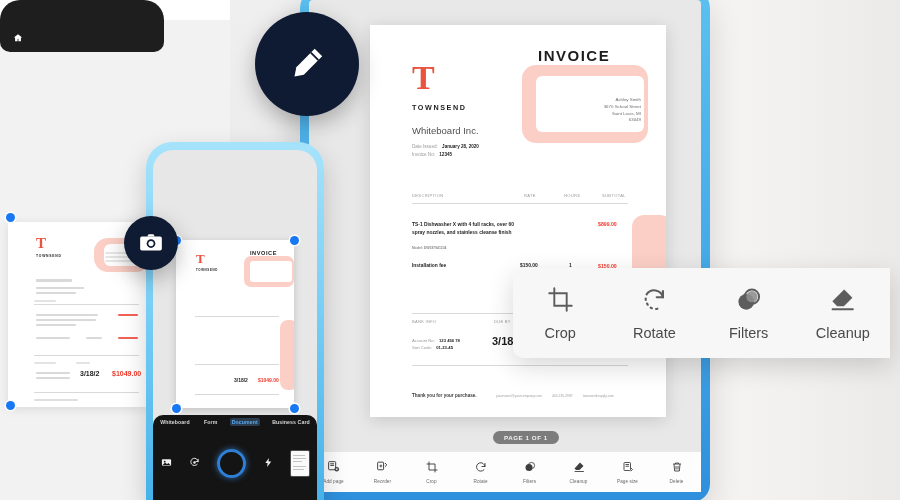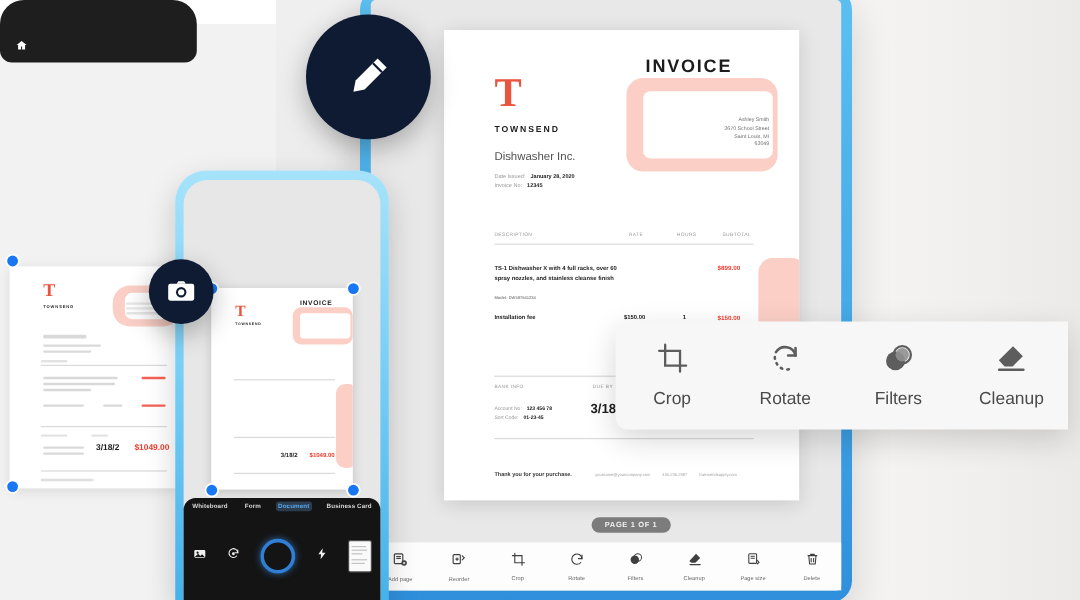--- a/index.html
+++ b/index.html
@@ -170,21 +170,21 @@
     <div class="inv-title" style="position:absolute;left:168px;top:22px;font-size:15px;">INVOICE</div>
     <div class="pinkframe" style="left:152px;top:40px;width:126px;height:78px;"></div>
     <div class="pinkhole" style="left:166px;top:51px;width:108px;height:56px;"></div>
     <div style="position:absolute;left:166px;top:72px;width:105px;text-align:right;line-height:1.55;">
       <div style="font-size:4.4px;color:#6f6f6f;">Ashley Smith</div>
       <div style="font-size:4.4px;color:#6f6f6f;">3670 School Street</div>
       <div style="font-size:4.4px;color:#6f6f6f;">Saint Louis, MI</div>
       <div style="font-size:4.4px;color:#6f6f6f;">63049</div>
     </div>
 
-    <div style="position:absolute;left:42px;top:100px;font-size:9.5px;color:#4f4f4f;">Dishwasher Inc.</div>
+    <div style="position:absolute;left:42px;top:100px;font-size:9.5px;color:#4f4f4f;">Whiteboard Inc.</div>
     <div style="position:absolute;left:42px;top:118px;line-height:1.75;">
       <div style="font-size:4.6px;">
         <span class="t-muted">Date Issued:</span>
         <span class="t-dark" style="margin-left:3px;">January 28, 2020</span>
       </div>
       <div style="font-size:4.6px;">
         <span class="t-muted">Invoice No:</span>
         <span class="t-dark" style="margin-left:3px;">12345</span>
       </div>
     </div>

